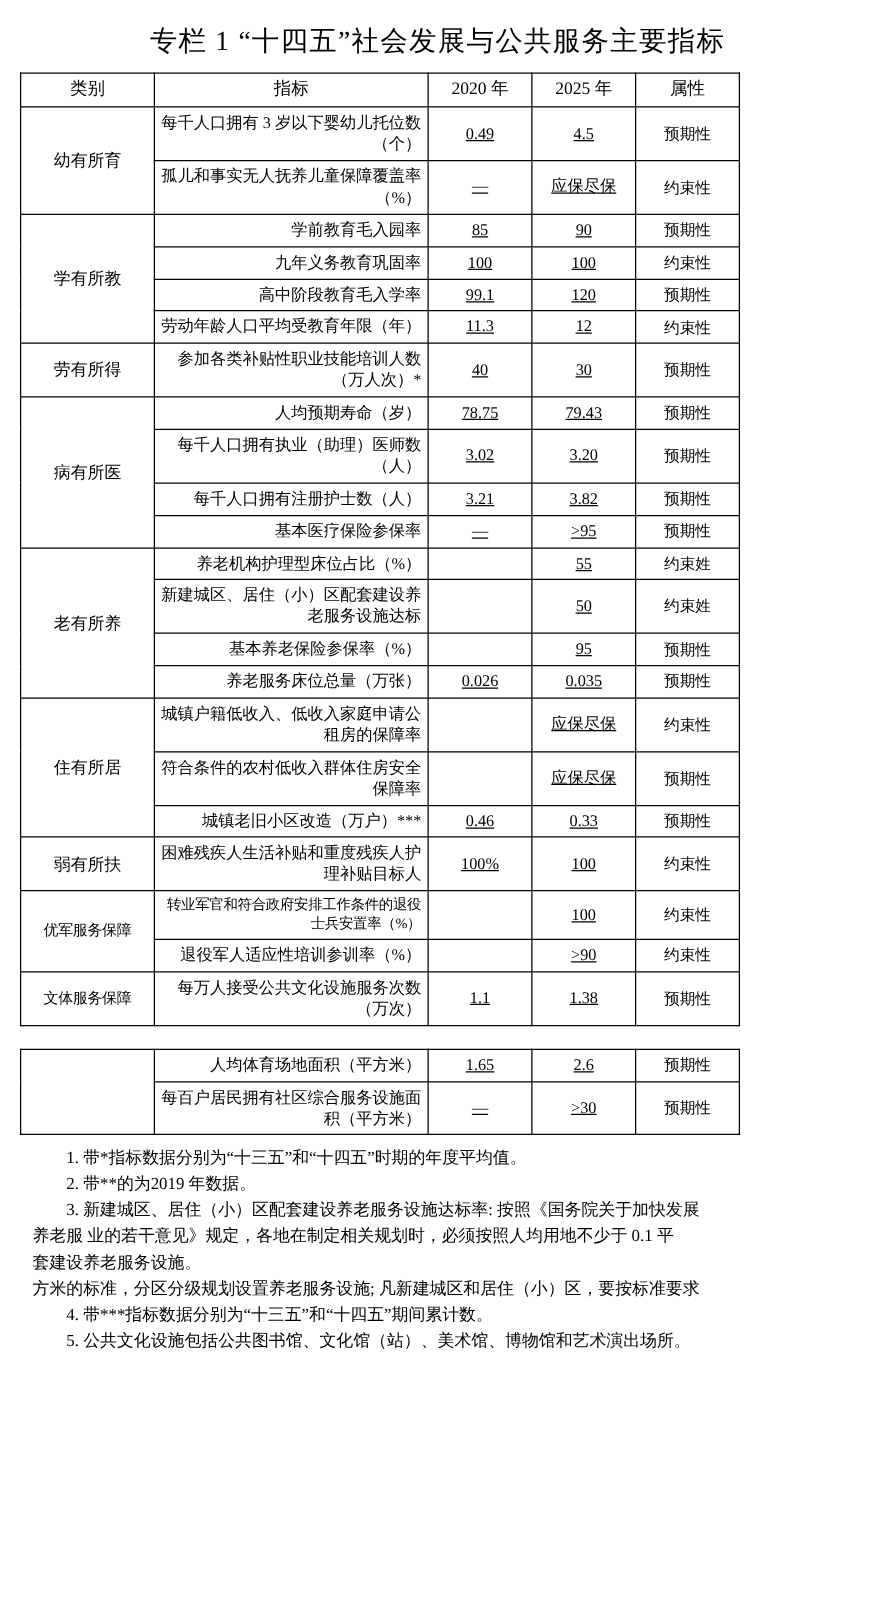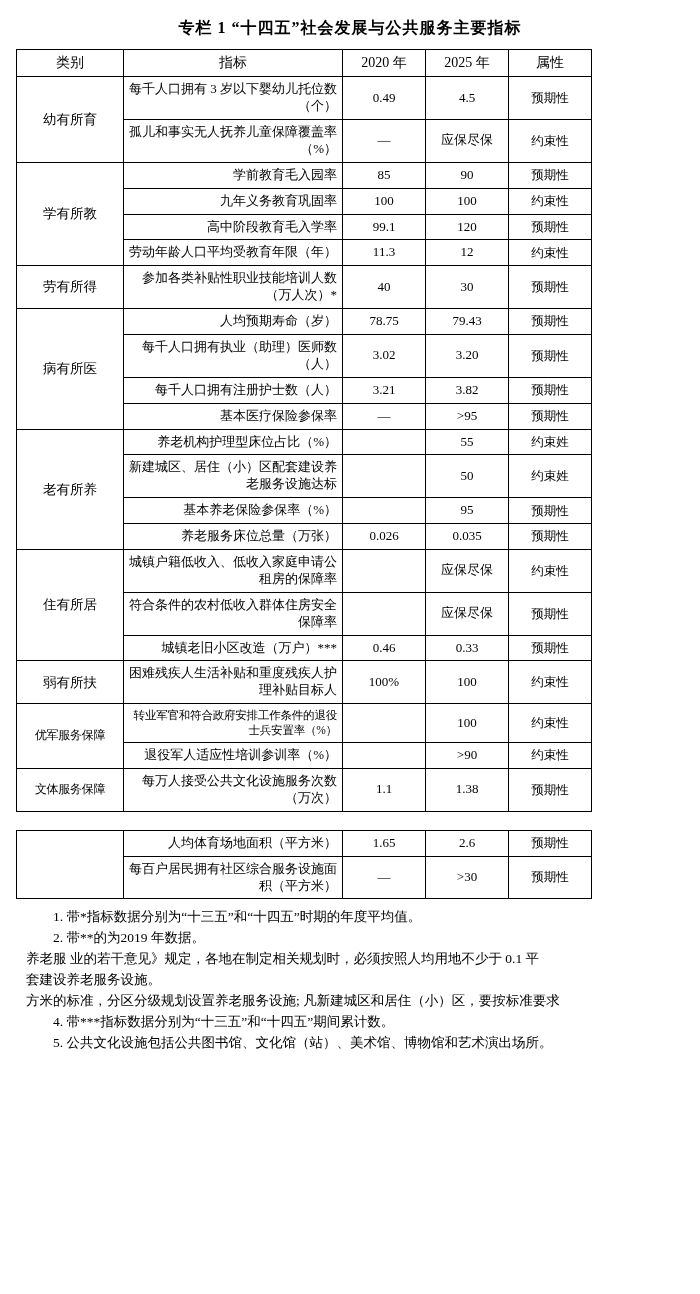--- a/index.html
+++ b/index.html
@@ -12,22 +12,22 @@
     font-family: "Liberation Serif", "DejaVu Serif", serif;
     color: #000;
   }
   .page {
     width: 700px;
     box-sizing: border-box;
     padding: 14px 16px 10px 16px;
   }
   .doc-title {
     text-align: center;
-    font-size: 16px;
-    font-weight: bold;
+    font-size: 22px;
+    font-weight: normal;
     letter-spacing: 1px;
     margin: 4px 0 10px 0;
     font-family: "Liberation Serif", "DejaVu Serif", serif;
   }
   table.main {
     border-collapse: collapse;
     width: 576px;
     table-layout: fixed;
     font-size: 13px;
   }
@@ -47,21 +47,21 @@
   .col-ind { text-align: left; padding-left: 8px; }
   .col-num { width: 72px; text-align: center; margin-left: 13px; }
   .col-attr { width: 72px; text-align: center; }
   .cat-cell {
     text-align: center;
     font-size: 13.5px;
   }
   .cat-cell.small { font-size: 12px; letter-spacing: -0.3px; }
   .ind-cell { font-size: 13px; text-align: right; }
   .ind-cell.tight { font-size: 11.5px; letter-spacing: -0.2px; }
-  .num-cell { text-align: center; font-size: 13px; }
+  .num-cell { text-align: center; font-size: 13px; text-decoration: underline; }
   .attr-cell { text-align: center; font-size: 12.5px; }
   .bold { font-weight: bold; }
   .gap-row td {
     border-left: none;
     border-right: none;
     border-top: 1px solid #000;
     border-bottom: 1px solid #000;
     height: 10px;
     padding: 0;
     background: #fff;
@@ -259,20 +259,21 @@
           <td class="num-cell">—</td>
           <td class="num-cell">&gt;30</td>
           <td class="attr-cell">预期性</td>
         </tr>
       </tbody>
   </table>
 
   <div class="notes" id="notes-block">
       <p>1. 带*指标数据分别为“十三五”和“十四五”时期的年度平均值。</p>
       <p>2. 带**的为2019 年数据。</p>
+      <p>3. 新建城区、居住（小）区配套建设养老服务设施达标率: 按照《国务院关于加快发展</p>
       <p class="cont">养老服 业的若干意见》规定，各地在制定相关规划时，必须按照人均用地不少于 0.1 平</p>
       <p class="cont">套建设养老服务设施。</p>
       <p class="cont">方米的标准，分区分级规划设置养老服务设施; 凡新建城区和居住（小）区，要按标准要求</p>
       <p>4. 带***指标数据分别为“十三五”和“十四五”期间累计数。</p>
       <p>5. 公共文化设施包括公共图书馆、文化馆（站）、美术馆、博物馆和艺术演出场所。</p>
     </div>
 
 </div>
 
 </body></html>

